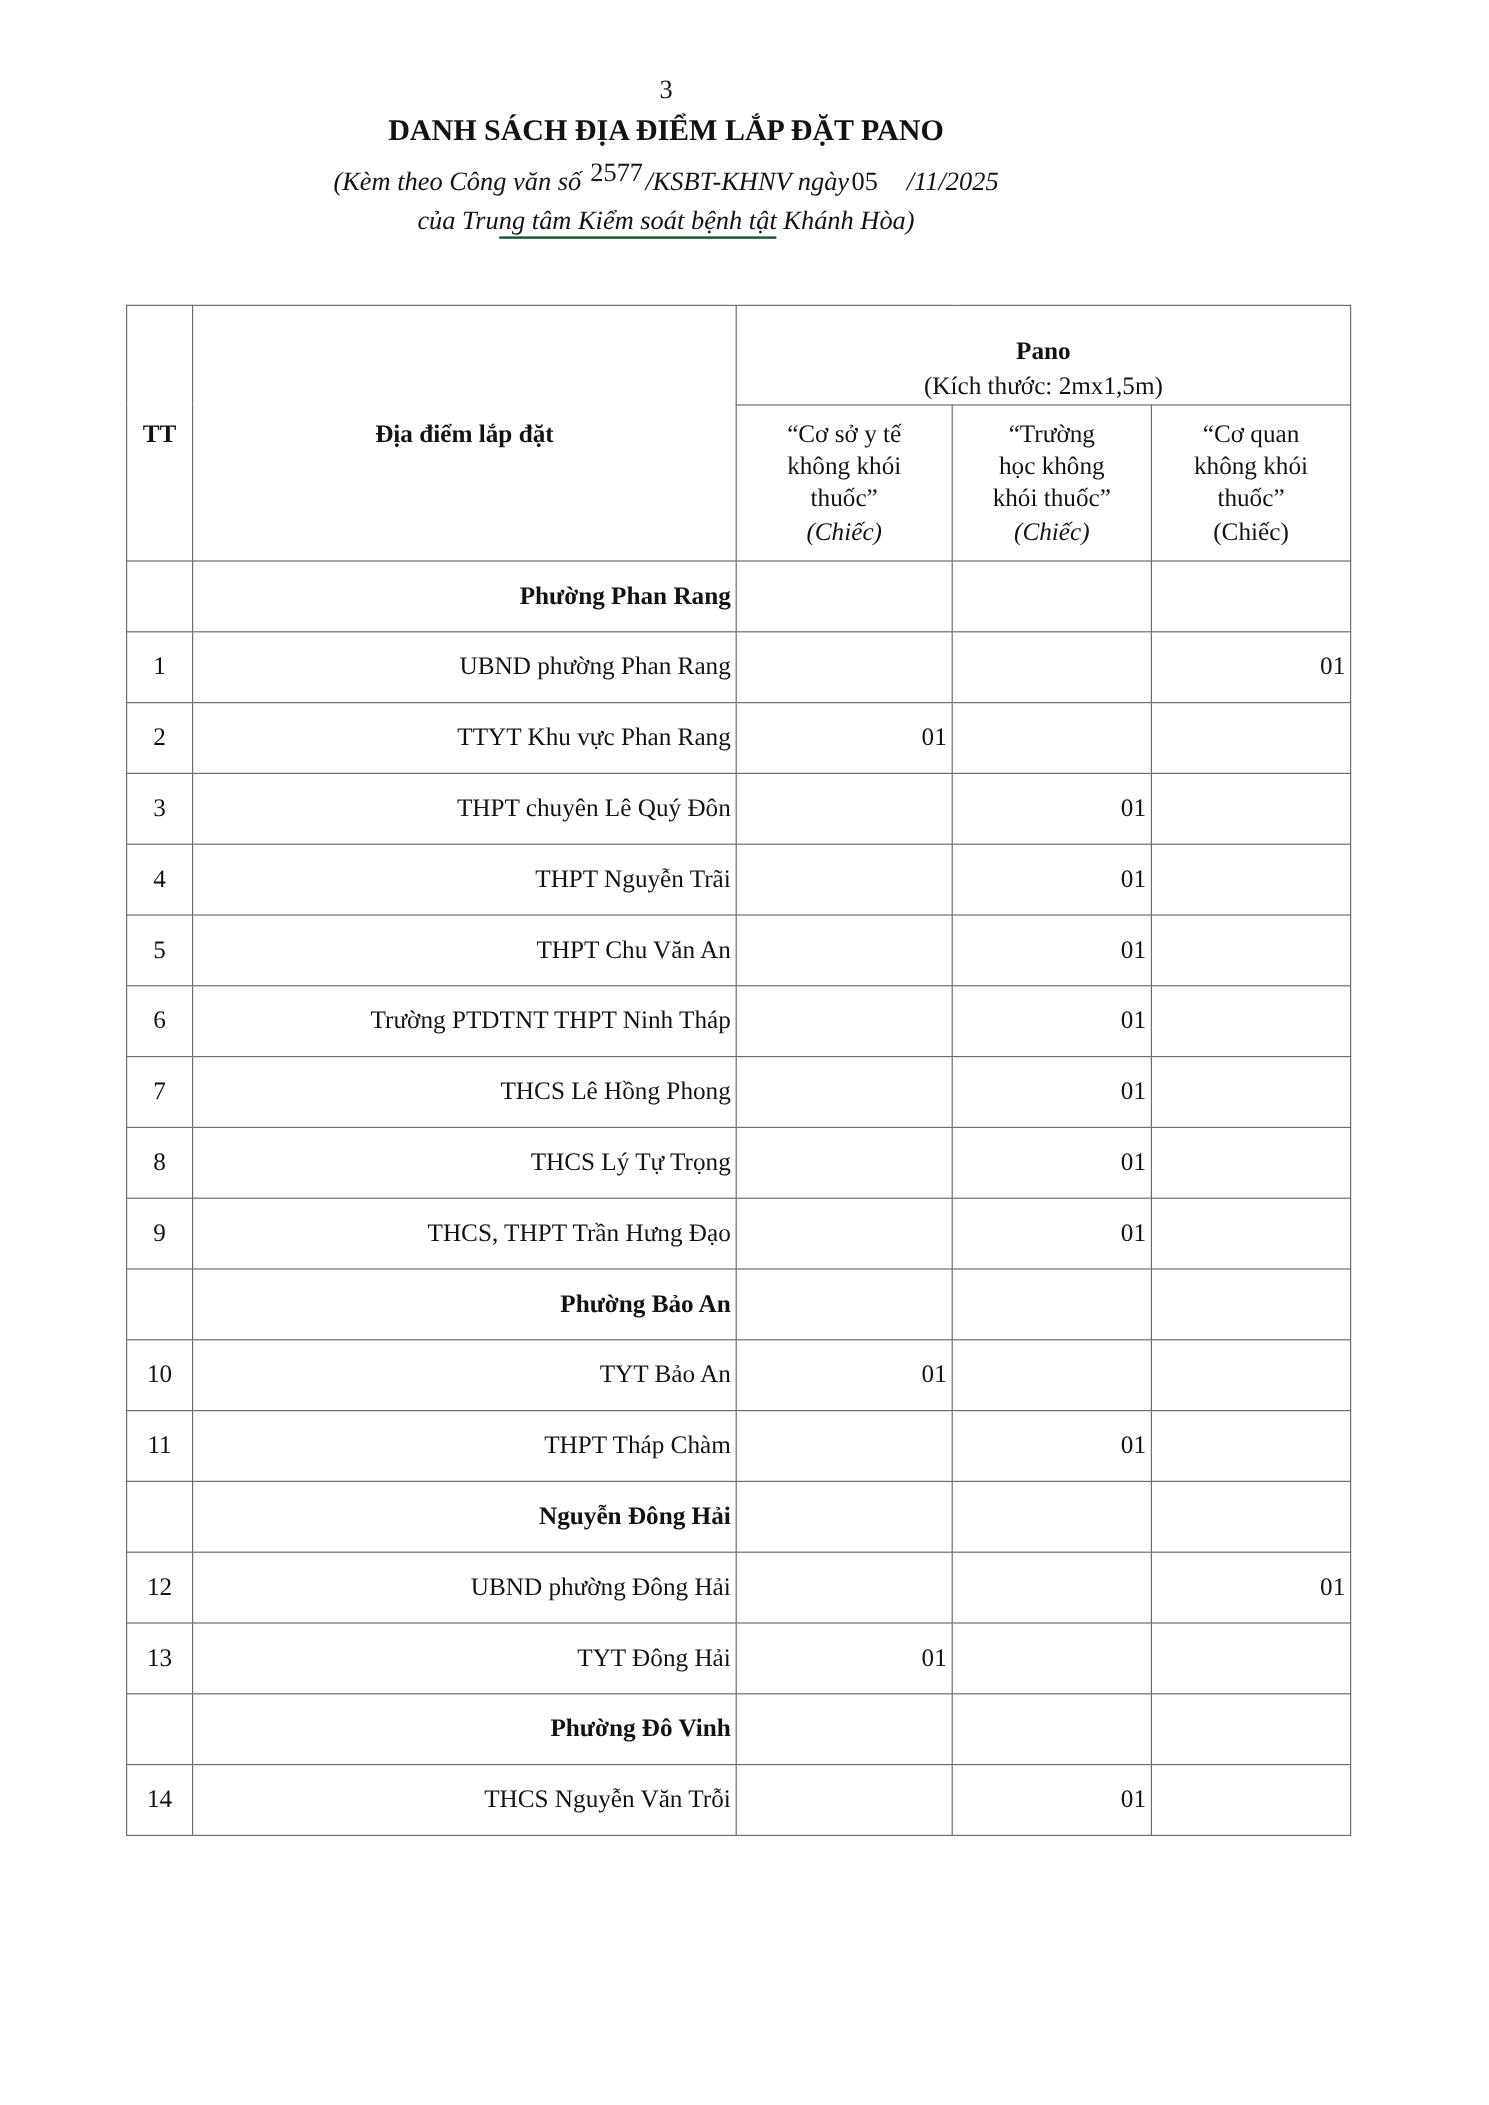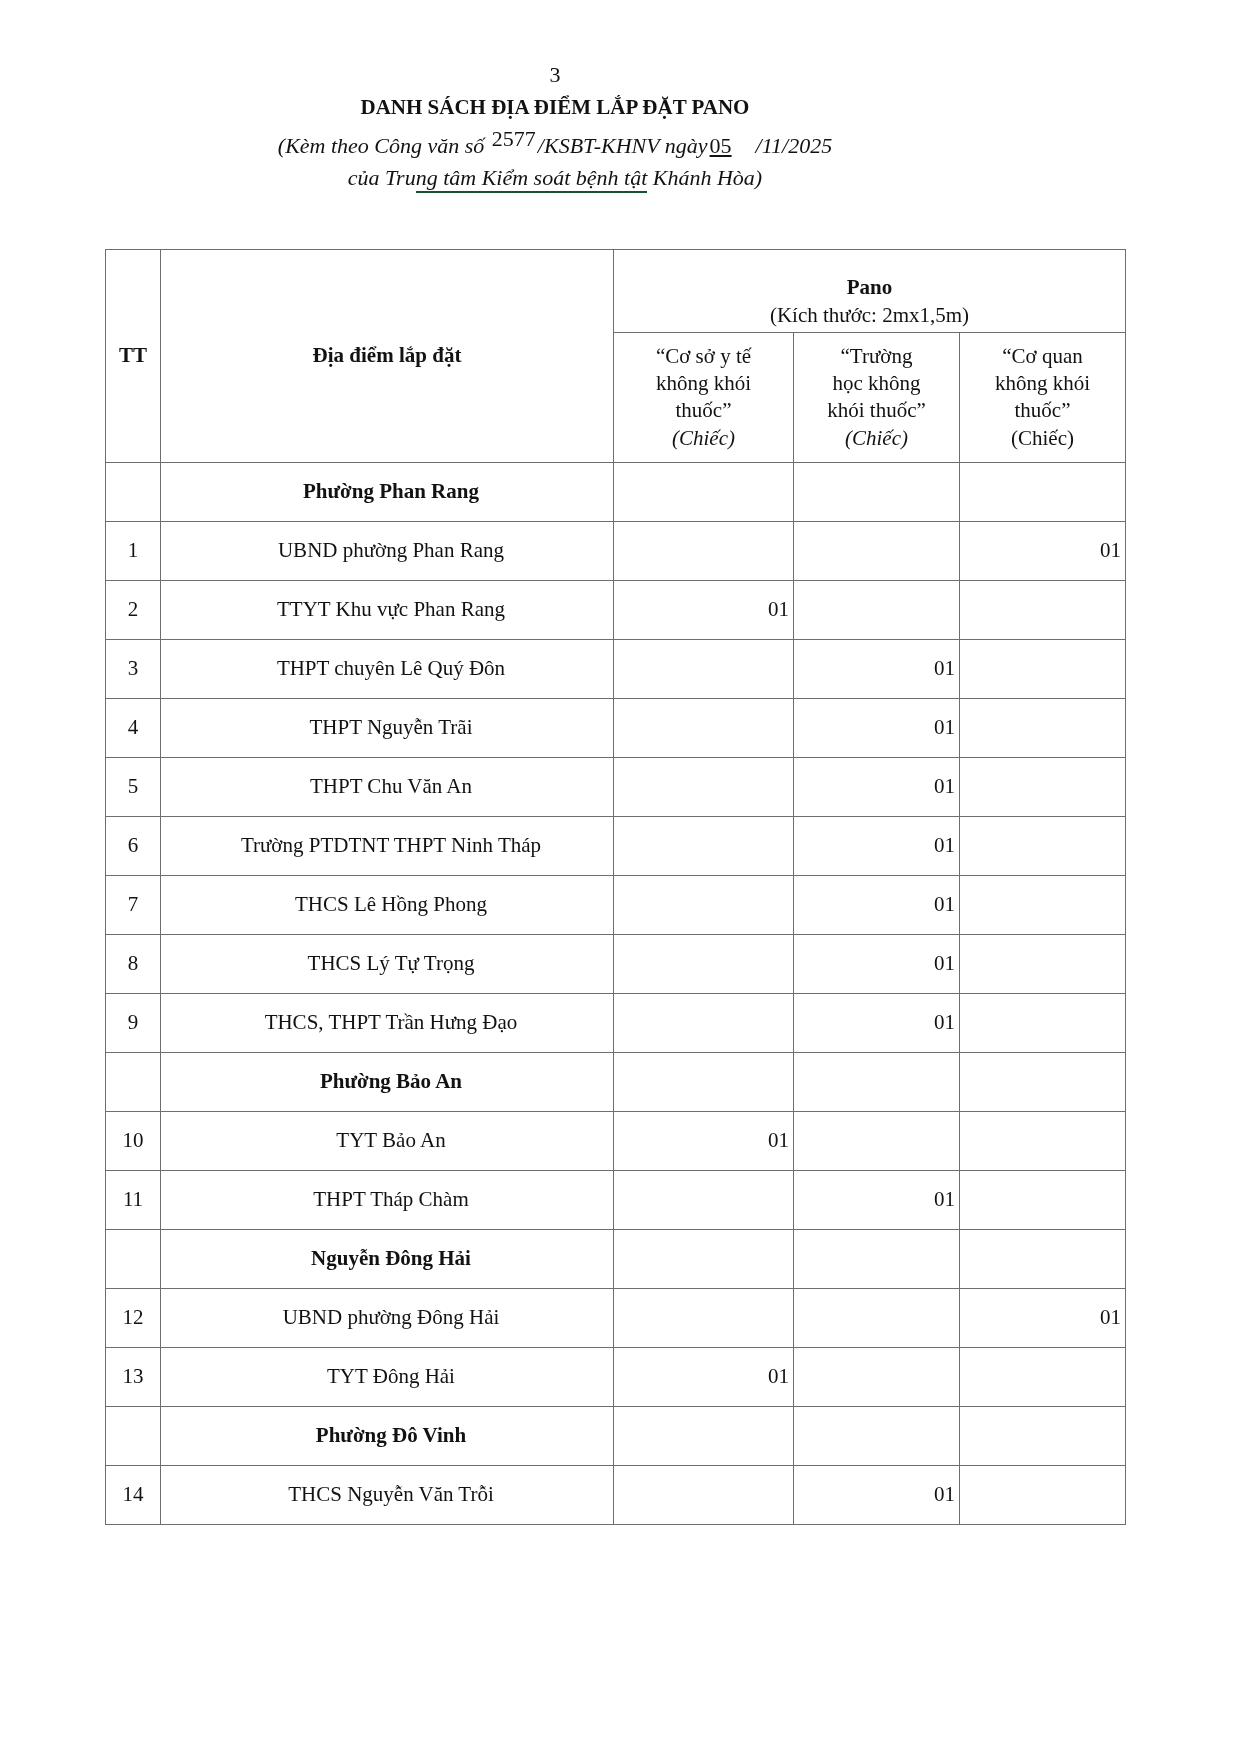--- a/index.html
+++ b/index.html
@@ -13,34 +13,33 @@
     box-sizing: border-box;
     padding-top: 62px;
   }
   .header-block {
     margin-left: 105px;
     width: 900px;
     text-align: center;
   }
   .page-number { font-size: 22px; line-height: 1.2; }
   .appendix   { margin-top: 26px; font-size: 23px; font-weight: bold; line-height: 1.3; }
-  .doc-title  { margin-top: 6px;  font-size: 21px; font-weight: bold; line-height: 1.3; }
+  .doc-title  { margin-top: 6px;  font-size: 25px; font-weight: bold; line-height: 1.3; }
   .ref-line   { margin-top: 9px;  font-size: 22px; font-style: italic; line-height: 1.35; }
   .org-line   { margin-top: 3px;  font-size: 22px; font-style: italic; line-height: 1.35; }
   .doc-num {
     font-style: normal;
     position: relative;
     top: -7px;
     margin: 0 2px;
   }
   .day-num {
     font-style: normal;
     margin-left: 2px;
     margin-right: 24px;
-    text-decoration: underline;
   }
   .u {
     border-bottom: 2px solid #14532d;
     padding-bottom: 1px;
   }
 
   table.pano-table {
     margin: 56px 0 0 105px;
     width: 1020px;
     border-collapse: collapse;
@@ -63,21 +62,21 @@
   tr.group-row { height: 63px; }
   tr.sub-row   { height: 130px; }
   .pano-title  { font-weight: bold; line-height: 1.35; margin-top: 21px; }
   .pano-sub    { font-weight: normal; line-height: 1.35; }
   .sub-label   { font-weight: normal; white-space: pre-line; line-height: 1.3; }
   .sub-unit    { font-weight: normal; line-height: 1.3; }
   .sub-unit.it { font-style: italic; }
 
   .pano-table tbody tr { height: 59px; }
   td.c-tt  { text-align: center; }
-  td.c-loc { text-align: center; padding-left: 12px; margin-left: 36px; }
+  td.c-loc { text-align: right; padding-left: 12px; margin-left: 36px; }
   td.c-loc.bold { font-weight: bold; }
   td.c-val { text-align: right; }
 </style>
 </head>
 <body>
 
 <div class="page">
 
   <div class="header-block">
     <div class="page-number">3</div>

